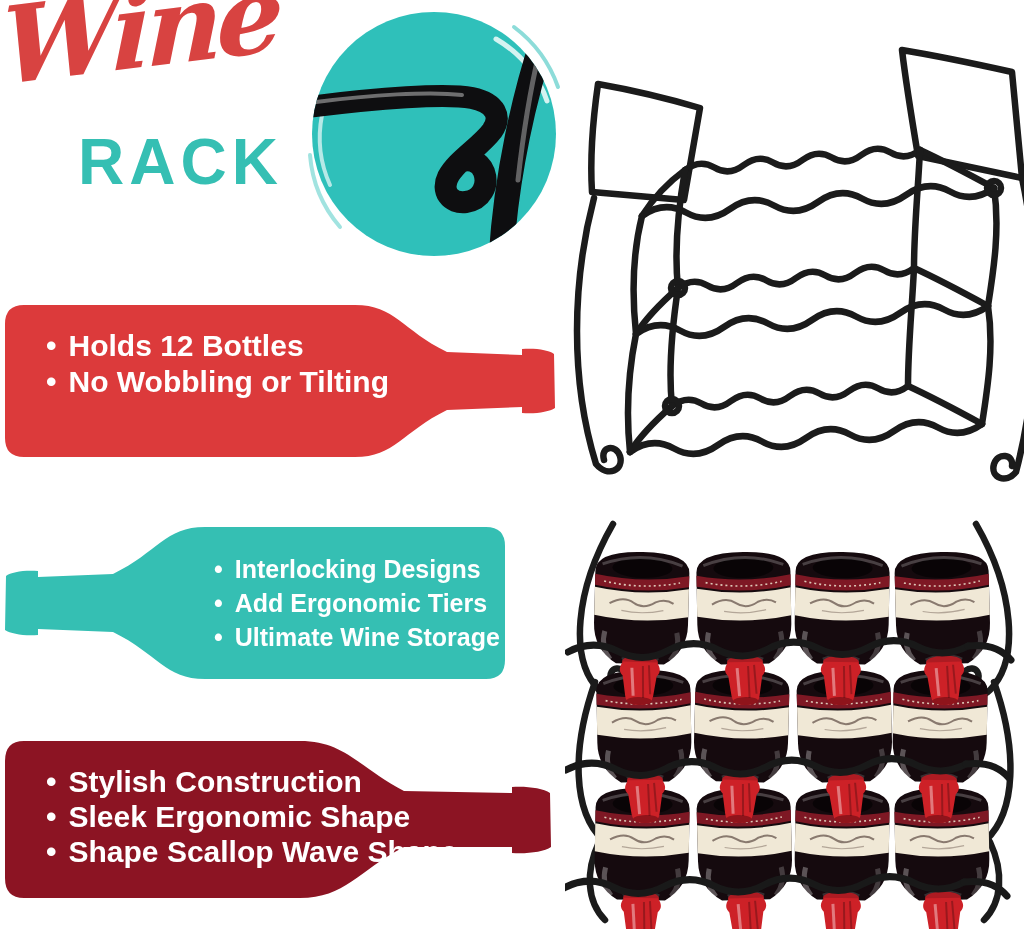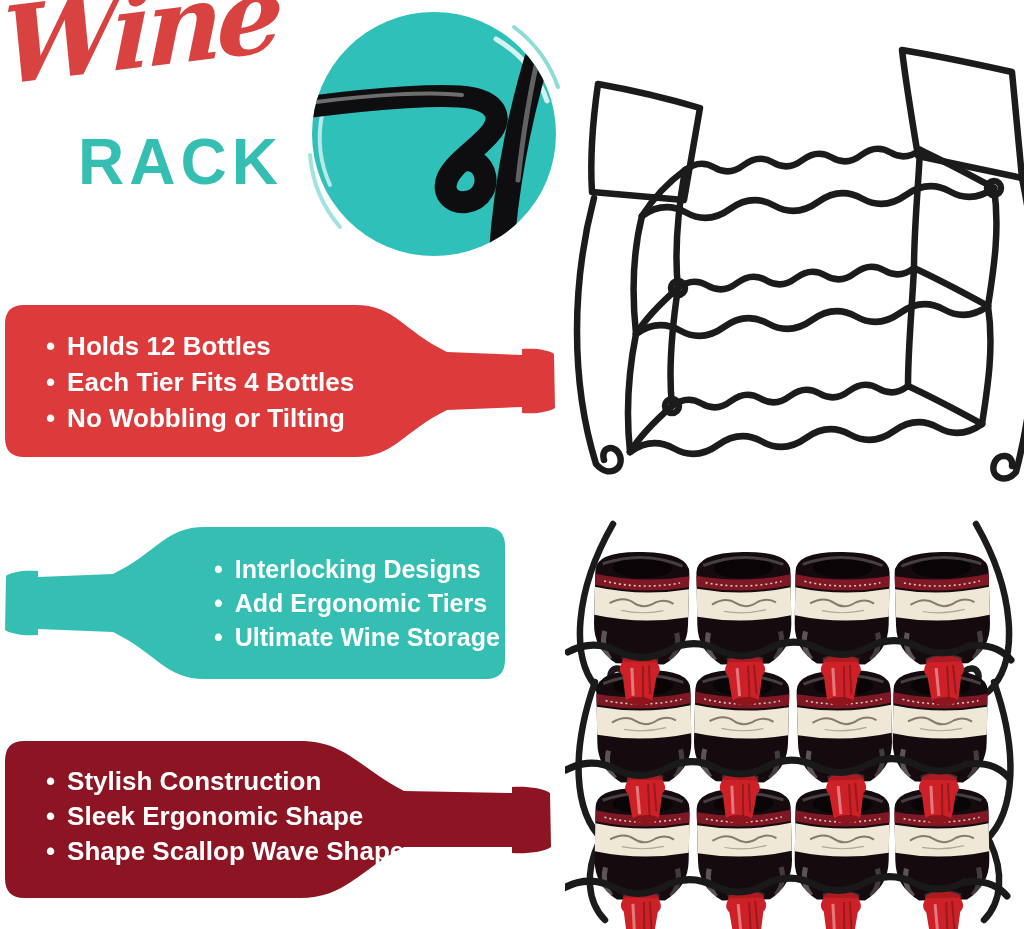--- a/index.html
+++ b/index.html
@@ -8,23 +8,23 @@
   .abs{position:absolute;}
   .brand-script{left:2px;top:-6px;font-family:"DejaVu Serif",serif;font-style:italic;font-weight:700;
       font-size:106px;letter-spacing:-6px;color:#D84341;transform:rotate(-7deg) skewX(-8deg);
       transform-origin:left center;line-height:1;}
   .brand-block{left:78px;top:130px;font-size:64px;font-weight:700;letter-spacing:5px;color:#35BFB3;line-height:1;}
   .banner{position:absolute;}
   .banner svg{position:absolute;left:0;top:0;}
   .banner ul{position:absolute;margin:0;padding:0;list-style:none;color:#fff;font-weight:700;}
   .banner li{white-space:nowrap;}
   .banner li::before{content:"•";margin-right:12px;}
-  .b-red ul{left:46px;top:28px;font-size:26px;line-height:36px;}
+  .b-red ul{left:46px;top:28px;font-size:30px;line-height:36px;}
   .b-teal ul{left:214px;top:30px;font-size:25px;line-height:34px;}
-  .b-maroon ul{left:46px;top:29px;font-size:26px;line-height:35px;}
+  .b-maroon ul{left:46px;top:29px;font-size:30px;line-height:35px;}
   svg{display:block;}
 </style>
 </head>
 <body>
 
 <div class="canvas">
 
   <div class="abs brand-script">Wine</div>
   <div class="abs brand-block">RACK</div>
 
@@ -82,21 +82,20 @@
   </svg>
 
   <div class="banner b-red" style="left:0;top:300px;width:560px;height:166px">
     <svg width="560" height="166" viewBox="0 0 560 166">
       <path fill="#DC3A3B" d="M 24,5 H 355 C 395,5 402,30 447,52 L 522,55 L 522,49 C 536,48 549,50 554,54
         L 555,108 C 549,112 536,114 522,113 L 522,107 L 447,110 C 402,132 395,157 355,157 H 24
         Q 5,157 5,138 V 24 Q 5,5 24,5 Z"></path>
     </svg>
     <ul>
       <li>Holds 12 Bottles</li>
-      <li>Each Tier Fits 4 Bottles</li>
       <li>No Wobbling or Tilting</li>
     </ul>
   </div>
 
   <div class="banner b-teal" style="left:0;top:522px;width:510px;height:166px">
     <svg width="510" height="166" viewBox="0 0 510 166">
       <path fill="#35BFB3" d="M 486,5 H 205 C 165,5 158,30 113,52 L 38,55 L 38,49 C 24,48 11,50 6,54
         L 5,108 C 11,112 24,114 38,113 L 38,107 L 113,110 C 158,132 165,157 205,157 H 486
         Q 505,157 505,138 V 24 Q 505,5 486,5 Z"></path>
     </svg>

